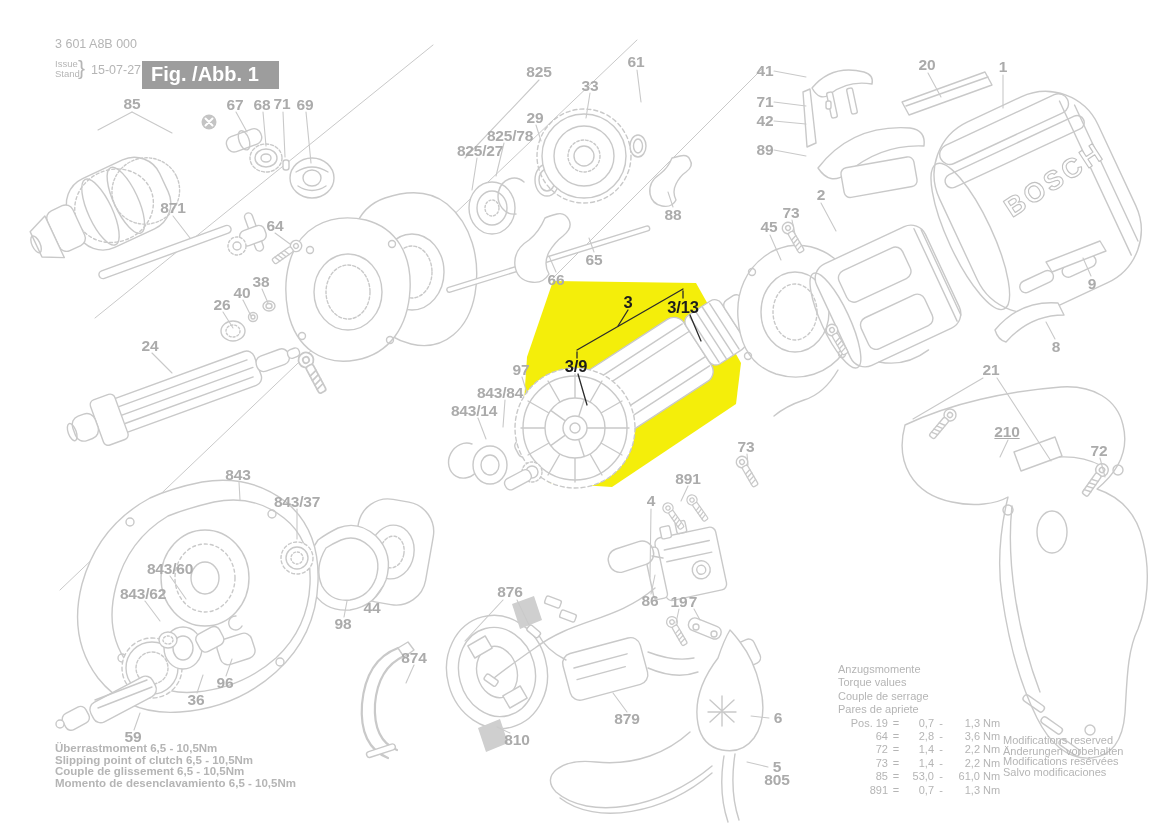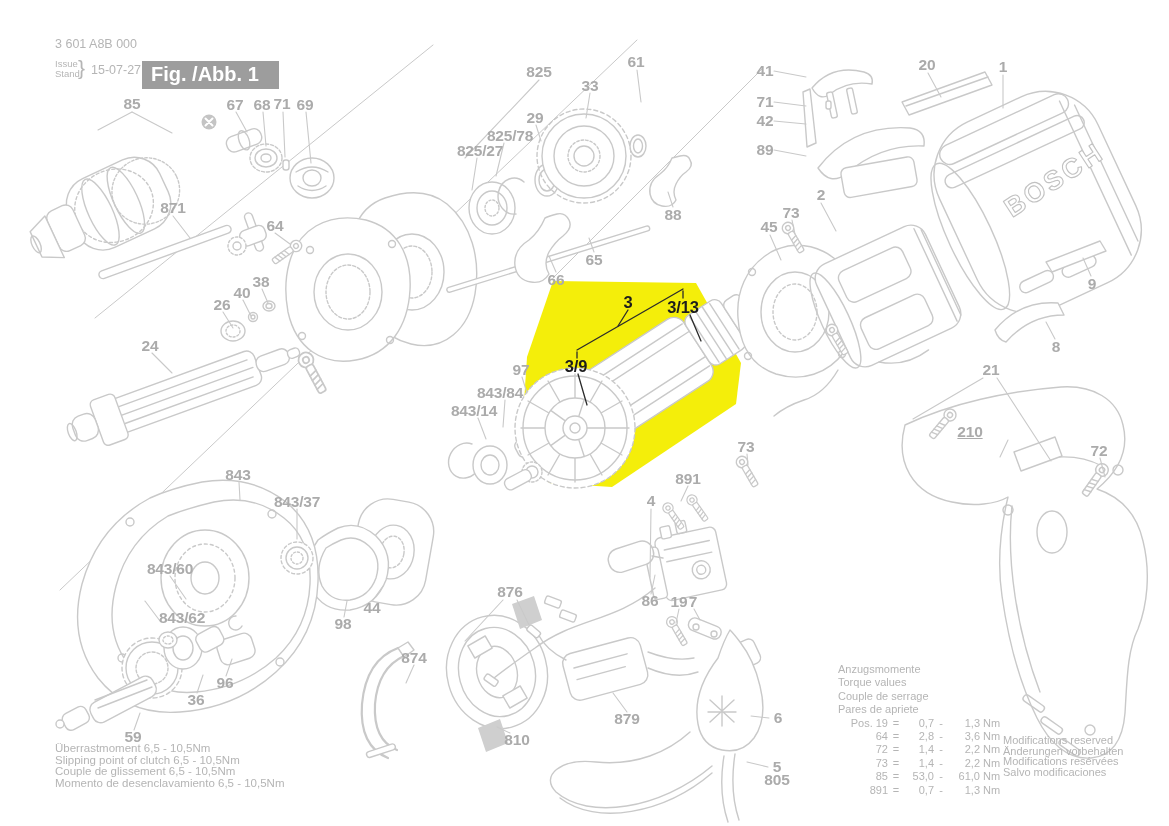--- a/index.html
+++ b/index.html
@@ -11,21 +11,21 @@
   .part-label{position:absolute;transform:translate(-50%,-50%);font-weight:bold;font-size:15.5px;
               color:var(--label);white-space:nowrap;letter-spacing:-0.2px;}
   .part-label.dark{color:var(--label-dark);font-size:16.5px;}
   .hdr-pn{position:absolute;left:55px;top:37px;font-size:12.5px;color:var(--note);}
   .hdr-issue{position:absolute;left:55px;top:59px;font-size:9.5px;line-height:10px;color:var(--note);}
   .hdr-brace{position:absolute;left:78px;top:56px;font-size:21px;font-weight:300;color:var(--note);}
   .hdr-date{position:absolute;left:91px;top:63px;font-size:12.5px;color:var(--note);}
   .fig-box{position:absolute;left:142px;top:61px;background:#9d9d9d;color:#fff;
            font-weight:bold;font-size:20px;padding:2px 20px 3px 9px;}
   .note{position:absolute;color:var(--note);}
-  .clutch-note{left:55px;top:743px;font-size:11.5px;line-height:11.5px;}
+  .clutch-note{left:55px;top:743px;font-size:11.5px;line-height:11.5px;font-weight:bold;}
   .mods-note{left:1003px;top:735px;font-size:11px;line-height:10.5px;}
   .torque-note{left:838px;top:663px;font-size:11px;line-height:13.4px;}
   .trow{display:flex;}
   .trow .c-pos{width:50px;text-align:right;}
   .trow .c-eq{width:16px;text-align:center;}
   .trow .c-min{width:30px;text-align:right;}
   .trow .c-dash{width:14px;text-align:center;}
   .trow .c-max{width:32px;text-align:right;}
   .trow .c-unit{margin-left:3px;}
 </style>
@@ -475,31 +475,31 @@
       <div class="part-label" style="left: 765px; top: 121px;">42</div>
       <div class="part-label" style="left: 765px; top: 150px;">89</div>
       <div class="part-label" style="left: 927px; top: 65px;">20</div>
       <div class="part-label" style="left: 1003px; top: 67px;">1</div>
       <div class="part-label" style="left: 1092px; top: 284px;">9</div>
       <div class="part-label" style="left: 1056px; top: 347px;">8</div>
       <div class="part-label" style="left: 821px; top: 195px;">2</div>
       <div class="part-label" style="left: 791px; top: 213px;">73</div>
       <div class="part-label" style="left: 769px; top: 227px;">45</div>
       <div class="part-label" style="left: 991px; top: 370px;">21</div>
-      <div class="part-label" style="left: 970px; top: 432px; text-decoration: underline;">210</div>
+      <div class="part-label" style="left: 1007px; top: 432px; text-decoration: underline;">210</div>
       <div class="part-label" style="left: 1099px; top: 451px;">72</div>
       <div class="part-label" style="left: 521px; top: 370px;">97</div>
       <div class="part-label" style="left: 500px; top: 393px;">843/84</div>
       <div class="part-label" style="left: 474px; top: 411px;">843/14</div>
       <div class="part-label dark" style="left: 628px; top: 302px;">3</div>
       <div class="part-label dark" style="left: 683px; top: 307px;">3/13</div>
       <div class="part-label dark" style="left: 576px; top: 366px;">3/9</div>
       <div class="part-label" style="left: 297px; top: 502px;">843/37</div>
       <div class="part-label" style="left: 170px; top: 569px;">843/60</div>
-      <div class="part-label" style="left: 143px; top: 618px; margin-left: 39px;">843/62</div>
+      <div class="part-label" style="left: 143px; top: 594px;">843/62</div>
       <div class="part-label" style="left: 372px; top: 608px;">44</div>
       <div class="part-label" style="left: 343px; top: 624px;">98</div>
       <div class="part-label" style="left: 225px; top: 683px;">96</div>
       <div class="part-label" style="left: 196px; top: 700px;">36</div>
       <div class="part-label" style="left: 133px; top: 737px;">59</div>
       <div class="part-label" style="left: 414px; top: 658px;">874</div>
       <div class="part-label" style="left: 510px; top: 592px;">876</div>
       <div class="part-label" style="left: 517px; top: 740px;">810</div>
       <div class="part-label" style="left: 650px; top: 601px;">86</div>
       <div class="part-label" style="left: 679px; top: 602px;">19</div>

